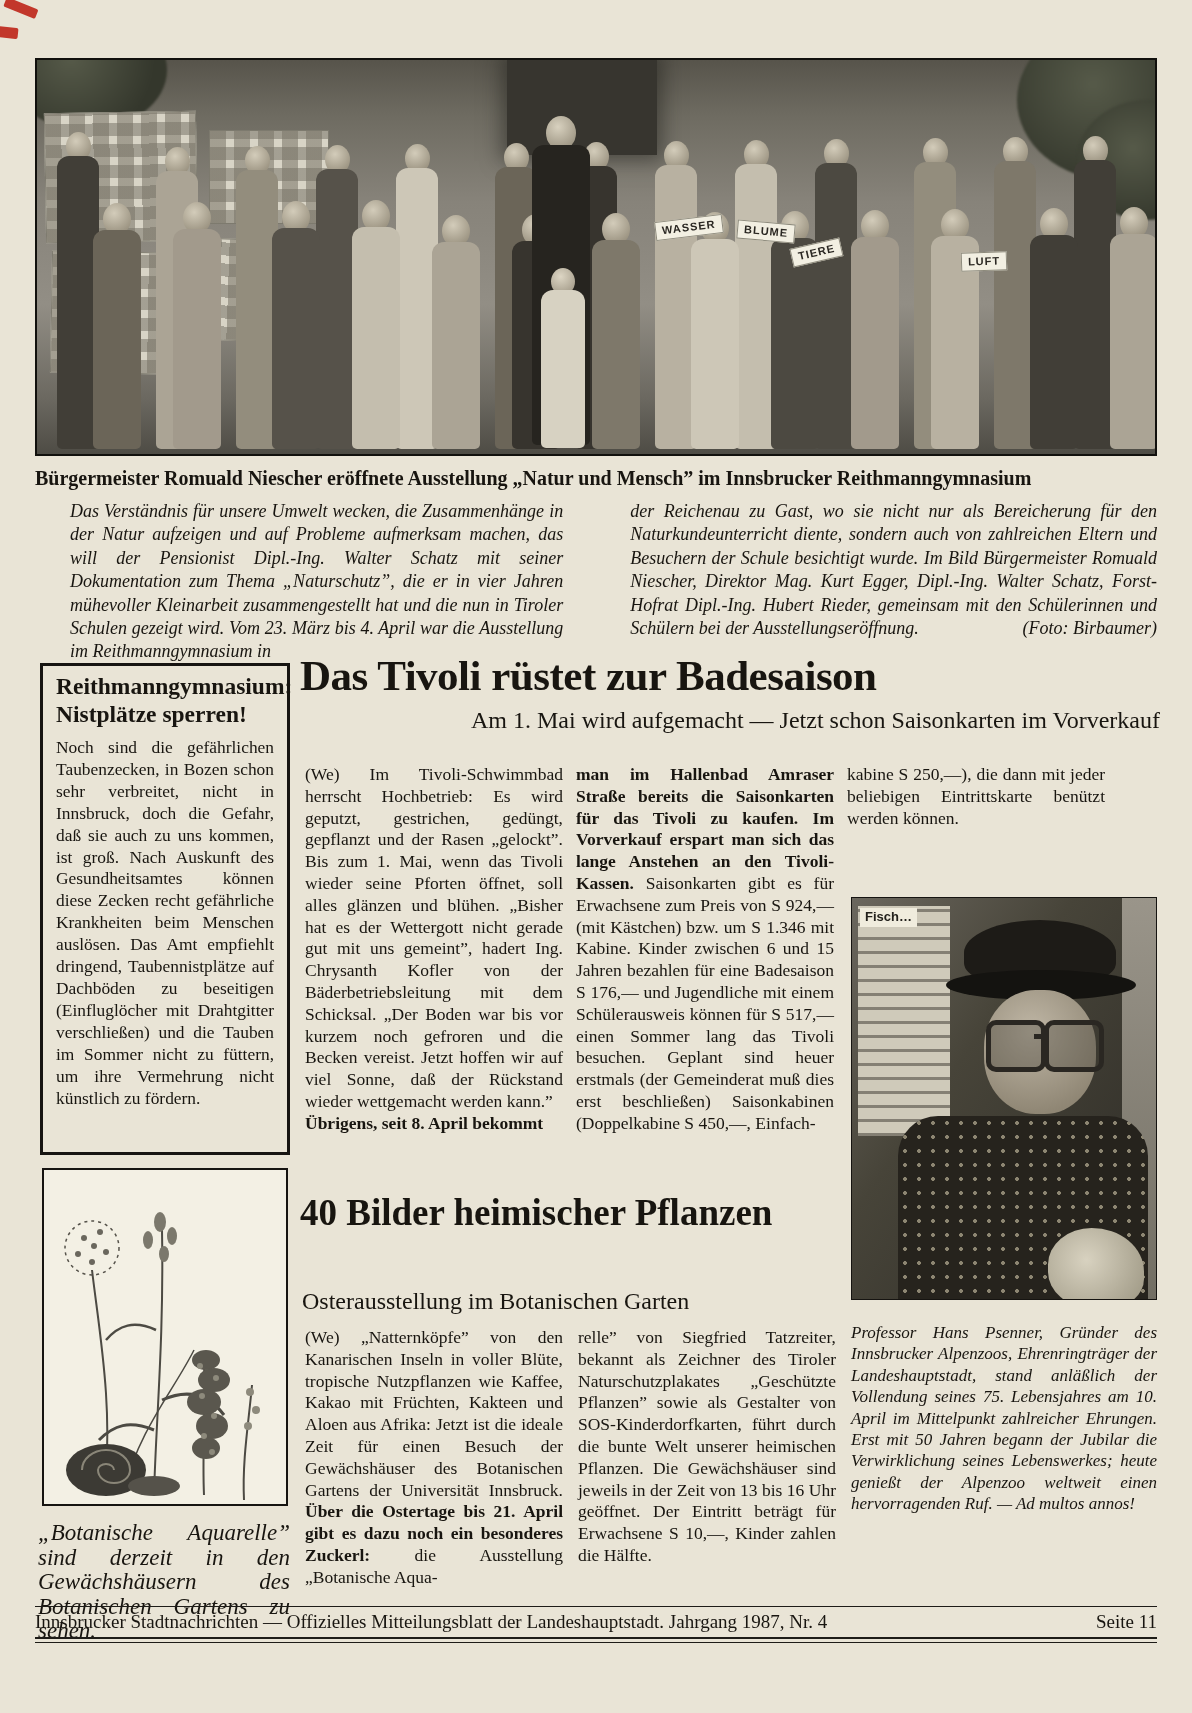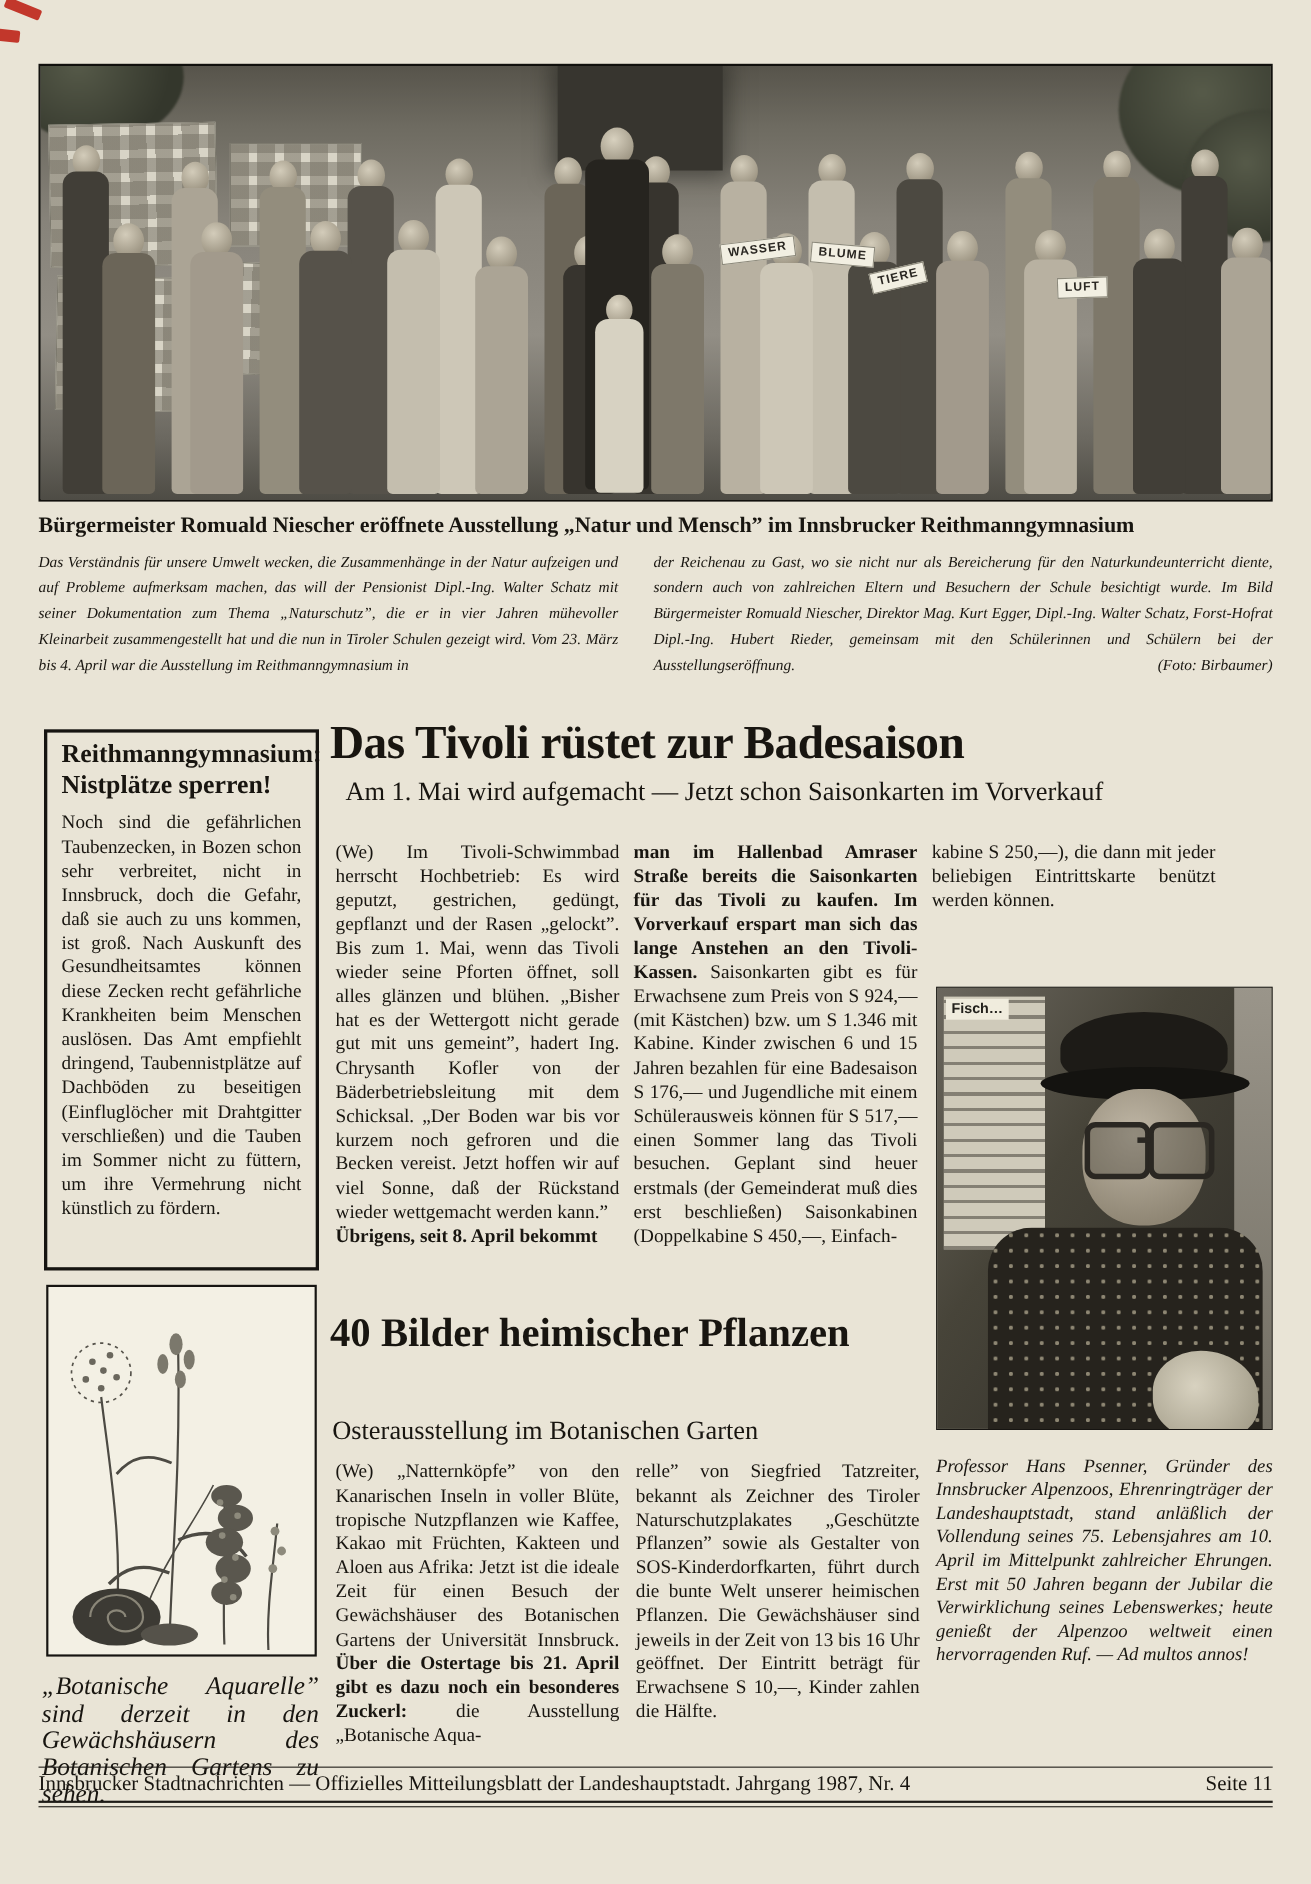--- a/index.html
+++ b/index.html
@@ -33,33 +33,33 @@
   .person .head{border-radius:50%;margin:0 auto;}
   .person .torso{margin:-5px auto 0;border-radius:12px 12px 5px 5px;}
   .photo-label{
     position:absolute;background:#f2efe2;color:#2a2722;border:1px solid #8d8a7c;
     font:700 11px/1.2 "Liberation Sans", sans-serif;padding:2px 6px;letter-spacing:1px;
   }
 
   
   #photo-caption{left:35px;top:466px;width:1122px;font-weight:700;font-size:20px;line-height:24px;}
   #intro{left:35px;top:500px;width:1122px;display:flex;gap:32px;}
-  #intro .icol{font-style:italic;font-size:14px;line-height:23.4px;text-align:justify;}
+  #intro .icol{font-style:italic;font-size:18px;line-height:23.4px;text-align:justify;margin-left:35px;}
   #intro .icol.left{width:527px;}
   #intro .icol.right{width:563px;}
   .credit{float:right;font-style:italic;}
 
   
   #tauben-box{left:40px;top:663px;width:250px;height:492px;border:3px solid #161411;box-sizing:border-box;padding:7px 13px 0 13px;}
   #tauben-box .t{font-weight:700;font-size:23.5px;line-height:27.5px;}
   #tauben-box .b{margin-top:9px;font-size:17.4px;line-height:21.9px;text-align:justify;}
 
   
   #tivoli-head{left:300px;top:652px;width:860px;font-weight:700;font-size:43px;line-height:48px;letter-spacing:-0.5px;}
-  #tivoli-sub{left:314px;top:706px;width:860px;font-size:24px;line-height:28px;}
+  #tivoli-sub{left:300px;top:706px;width:860px;font-size:24px;line-height:28px;text-align:right;}
   #tivoli-cols{left:305px;top:764px;width:800px;display:flex;justify-content:space-between;}
   .ncol{width:258px;font-size:17.5px;line-height:21.8px;text-align:justify;}
   .ncol p{margin:0;}
   .bold{font-weight:700;}
   .boldline{display:block;font-weight:700;}
   .indent{text-indent:10px;}
 
   
   #psenner-photo{
     left:851px;top:897px;width:306px;height:403px;border:1px solid #161411;box-sizing:border-box;overflow:hidden;

